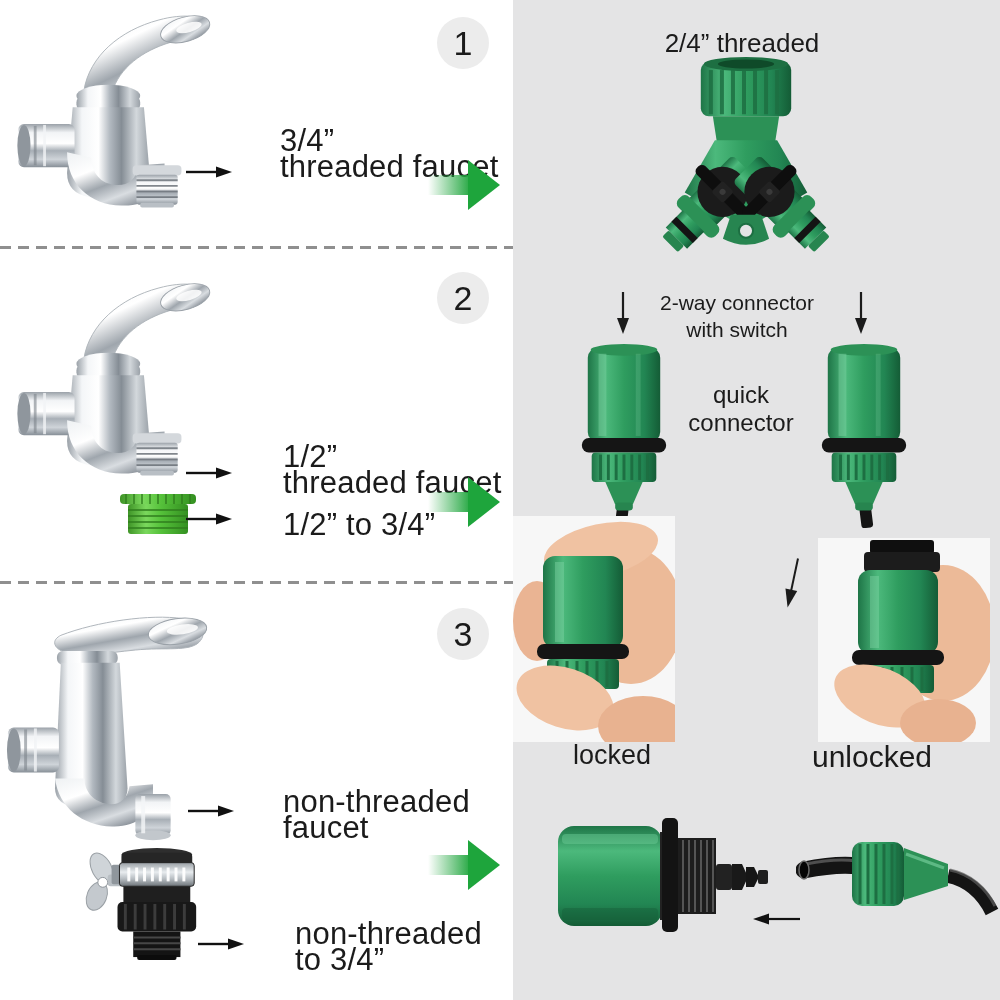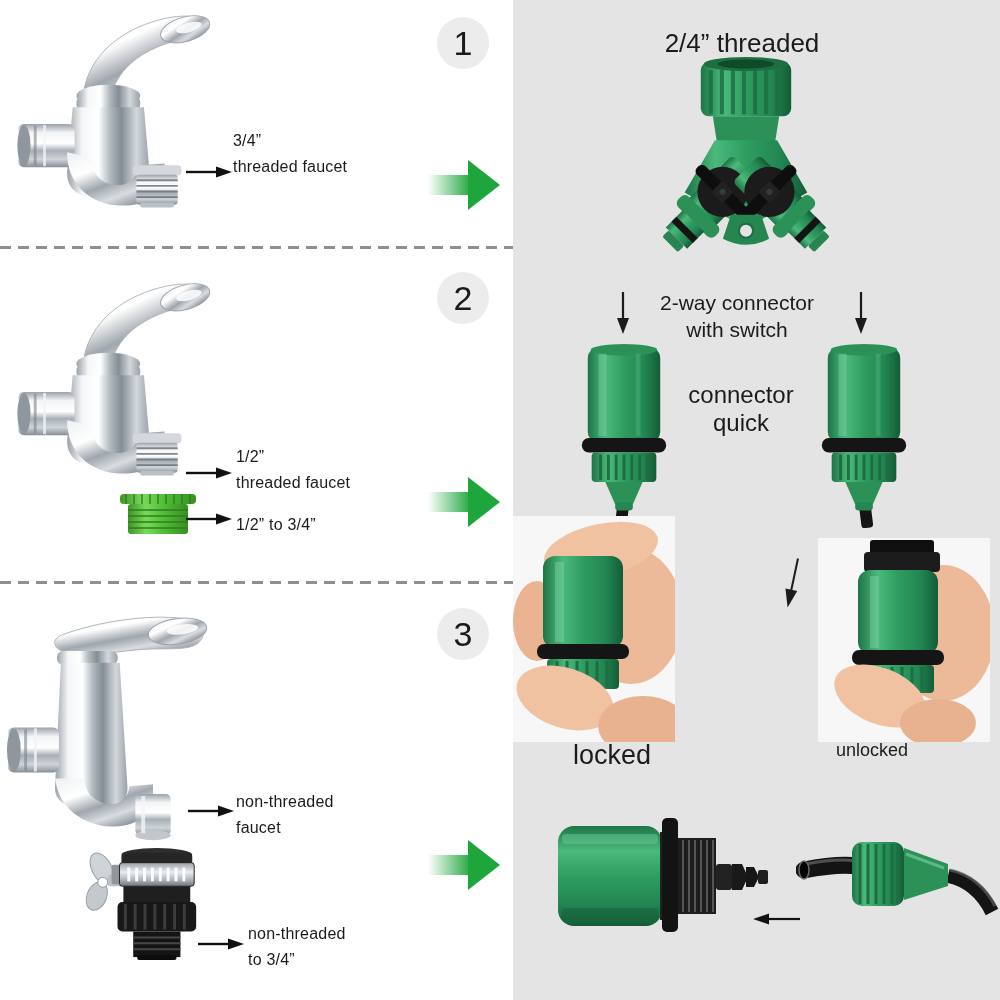--- a/index.html
+++ b/index.html
@@ -1,20 +1,20 @@
 <!DOCTYPE html>
 <html style="--panel-bg: #e4e4e5; --arrow-green: #1ea53c; --connector-green: #2f9d5f; --adapter-green: #55c13a; --step-circle-bg: #ececec; --divider-gray: #8f8f8f; --text: #1b1b1b;"><head>
 <meta charset="utf-8">
 <style>
   html,body{margin:0;padding:0;}
   #canvas{position:relative;width:1000px;height:1000px;background:#ffffff;overflow:hidden;
           font-family:"Liberation Sans", sans-serif;color:var(--text,#1b1b1b);}
   .abs{position:absolute;}
   #right-panel{left:513px;top:0;width:487px;height:1000px;background:var(--panel-bg,#e4e4e5);}
-  .label{font-size:16px;line-height:25.5px;letter-spacing:0.2px;}
+  .label{font-size:31px;line-height:25.5px;letter-spacing:0.2px;margin-left:47px;}
   .step-circle{width:52px;height:52px;border-radius:50%;background:var(--step-circle-bg,#ececec);
                display:flex;align-items:center;justify-content:center;font-size:34px;}
   .divider{left:0;width:513px;height:3px;
            background:repeating-linear-gradient(to right,var(--divider-gray,#8f8f8f) 0 11px,transparent 11px 18px);}
   .garrow{width:72px;height:50px;}
   .garrow .shaft{position:absolute;left:0;top:15px;width:44px;height:20px;
                  background:linear-gradient(to right,rgba(255,255,255,0),var(--arrow-green,#1ea53c));}
   .garrow .head{position:absolute;left:40px;top:0;width:0;height:0;
                 border-top:25px solid transparent;border-bottom:25px solid transparent;
                 border-left:32px solid var(--arrow-green,#1ea53c);}
@@ -372,22 +372,22 @@
         <line x1="50" y1="115" x2="50" y2="141"></line>
       <line x1="58" y1="115" x2="58" y2="141"></line>
         <line x1="66" y1="115" x2="66" y2="141"></line>
       <line x1="74" y1="115" x2="74" y2="141"></line>
     </g>
     <path d="M31,143 L69,143 L59,166 L41,166 Z" fill="#2c9156"></path>
     <rect x="41" y="164" width="18" height="8" rx="3" fill="#27854f"></rect>
   </svg>
 
   <div class="abs panel-text" style="left:641px;top:381px;width:200px;font-size:24px;line-height:28px">
+    <div>quick</div>
     <div>connector</div>
-    <div>quick</div>
   </div>
 
   <div class="abs photo" style="left:513px;top:516px;width:162px;height:226px">
     <svg width="162" height="226" viewBox="0 0 162 226">
       <ellipse cx="118" cy="100" rx="52" ry="68" fill="#ecba98"></ellipse>
       <ellipse cx="24" cy="105" rx="24" ry="40" fill="#eab493"></ellipse>
       <ellipse cx="88" cy="34" rx="58" ry="26" transform="rotate(-12 88 34)" fill="#f0c2a2"></ellipse>
       <rect x="30" y="40" width="80" height="92" rx="12" fill="url(#greenV)"></rect>
       <rect x="42" y="46" width="9" height="80" fill="#7fd3a4" opacity="0.45"></rect>
       <rect x="24" y="128" width="92" height="15" rx="7" fill="#151515"></rect>
@@ -428,21 +428,21 @@
         <line x1="74" y1="129" x2="74" y2="153"></line>
           <line x1="84" y1="129" x2="84" y2="153"></line>
         <line x1="94" y1="129" x2="94" y2="153"></line>
           <line x1="104" y1="129" x2="104" y2="153"></line>
       </g>
       <path d="M64,155 L96,155 L86,182 L74,182 Z" fill="#2c9156"></path>
       <ellipse cx="62" cy="158" rx="48" ry="28" transform="rotate(22 62 158)" fill="#f0c2a2"></ellipse>
       <ellipse cx="120" cy="185" rx="38" ry="24" fill="#e8b290"></ellipse>
     </svg>
   </div>
-  <div class="abs panel-text" style="left:787px;top:740px;width:170px;font-size:18px">unlocked</div>
+  <div class="abs panel-text" style="left:787px;top:740px;width:170px;font-size:30px">unlocked</div>
 
   <svg class="abs" style="left:552px;top:812px" width="222" height="126" viewBox="0 0 222 126">
     <rect x="6" y="14" width="104" height="100" rx="16" fill="url(#greenH)"></rect>
     <rect x="10" y="22" width="96" height="10" rx="4" fill="#6fce99" opacity="0.45"></rect>
     <rect x="10" y="96" width="96" height="12" rx="4" fill="#17603a" opacity="0.45"></rect>
     <rect x="108" y="20" width="4" height="88" fill="#222"></rect>
     <rect x="110" y="6" width="16" height="114" rx="5" fill="#131313"></rect>
     <rect x="126" y="26" width="38" height="76" fill="#1d1d1d"></rect>
     <g stroke="#555" stroke-width="2">
       <line x1="131" y1="28" x2="131" y2="100"></line>

